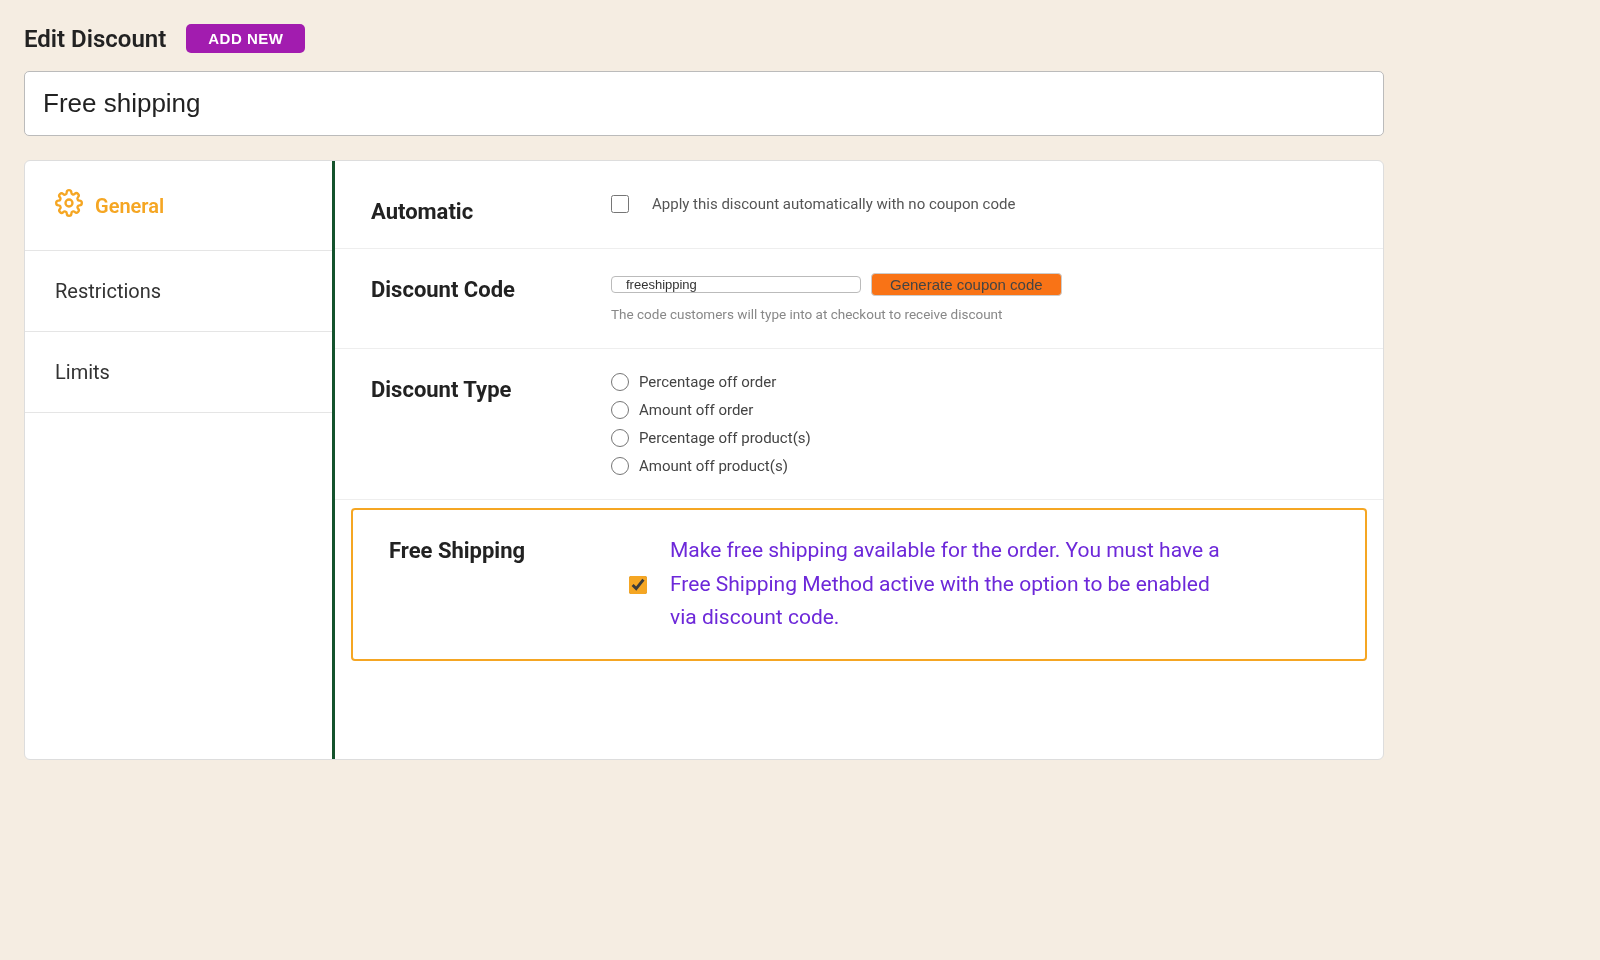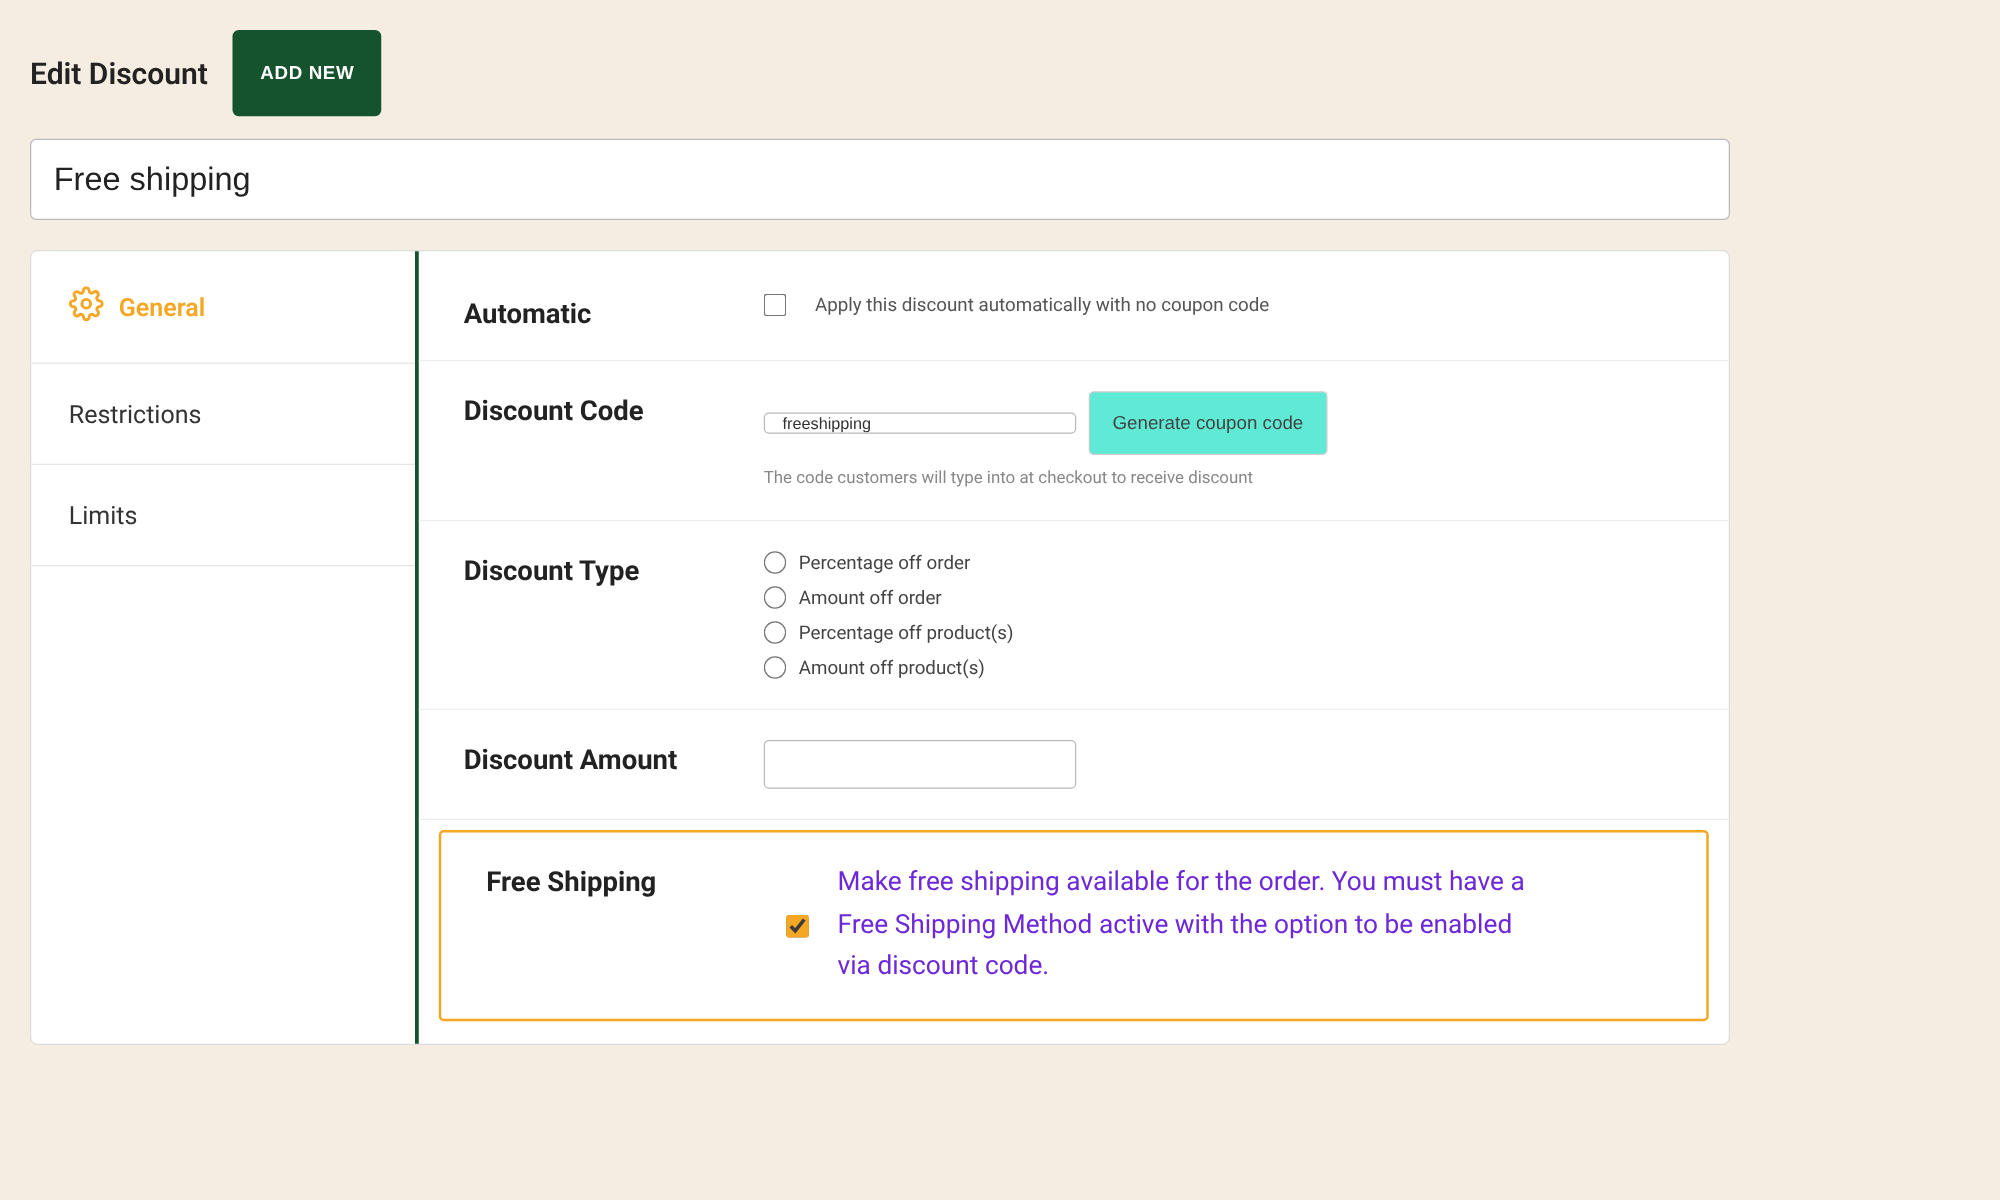--- a/index.html
+++ b/index.html
@@ -18,24 +18,24 @@
       margin-bottom: 18px;
     }
 
     .page-title {
       font-size: 24px;
       font-weight: 600;
       color: #222;
     }
 
     .add-new-btn {
-      background-color: #14532d;
+      background-color: #a21caf;
       color: #fff;
       border: none;
-      padding: 26px 22px;
+      padding: 6px 22px;
       font-size: 15px;
       font-weight: 700;
       border-radius: 5px;
       cursor: pointer;
       letter-spacing: 0.5px;
       text-transform: uppercase;
     }
 
     .discount-name-input {
       width: 100%;
@@ -148,24 +148,24 @@
       border: 1.5px solid #bbb;
       border-radius: 4px;
       padding: 0 14px;
       font-size: 13px;
       width: 250px;
       outline: none;
       color: #333;
     }
 
     .generate-btn {
-      background: #5eead4;
+      background: #f97316;
       border: 1.5px solid #ccc;
       border-radius: 4px;
-      padding: 16px 18px;
+      padding: 2px 18px;
       font-size: 15px;
       color: #444;
       cursor: pointer;
     }
 
     .helper-text {
       font-size: 13.5px;
       color: #888;
       line-height: 1.5;
       max-width: 500px;
@@ -288,26 +288,20 @@
             <span>Percentage off product(s)</span>
           </label>
           <label class="radio-row">
             <input type="radio" class="radio-input" name="discount_type" style="">
             <span>Amount off product(s)</span>
           </label>
         </div>
       </div>
     </div>
 
-    <div class="form-row">
-      <div class="field-label">Discount Amount</div>
-      <div class="field-content">
-        <input type="text" class="amount-input" style="">
-      </div>
-    </div>
 
     <div class="form-row highlighted">
       <div class="field-label">Free Shipping</div>
       <div class="field-content">
         <label class="checkbox-row">
           <input type="checkbox" class="checkbox-input" checked="" style="">
           <span class="free-shipping-text">Make free shipping available for the order. You must have a Free Shipping Method active with the option to be enabled via discount code.</span>
         </label>
       </div>
     </div>

